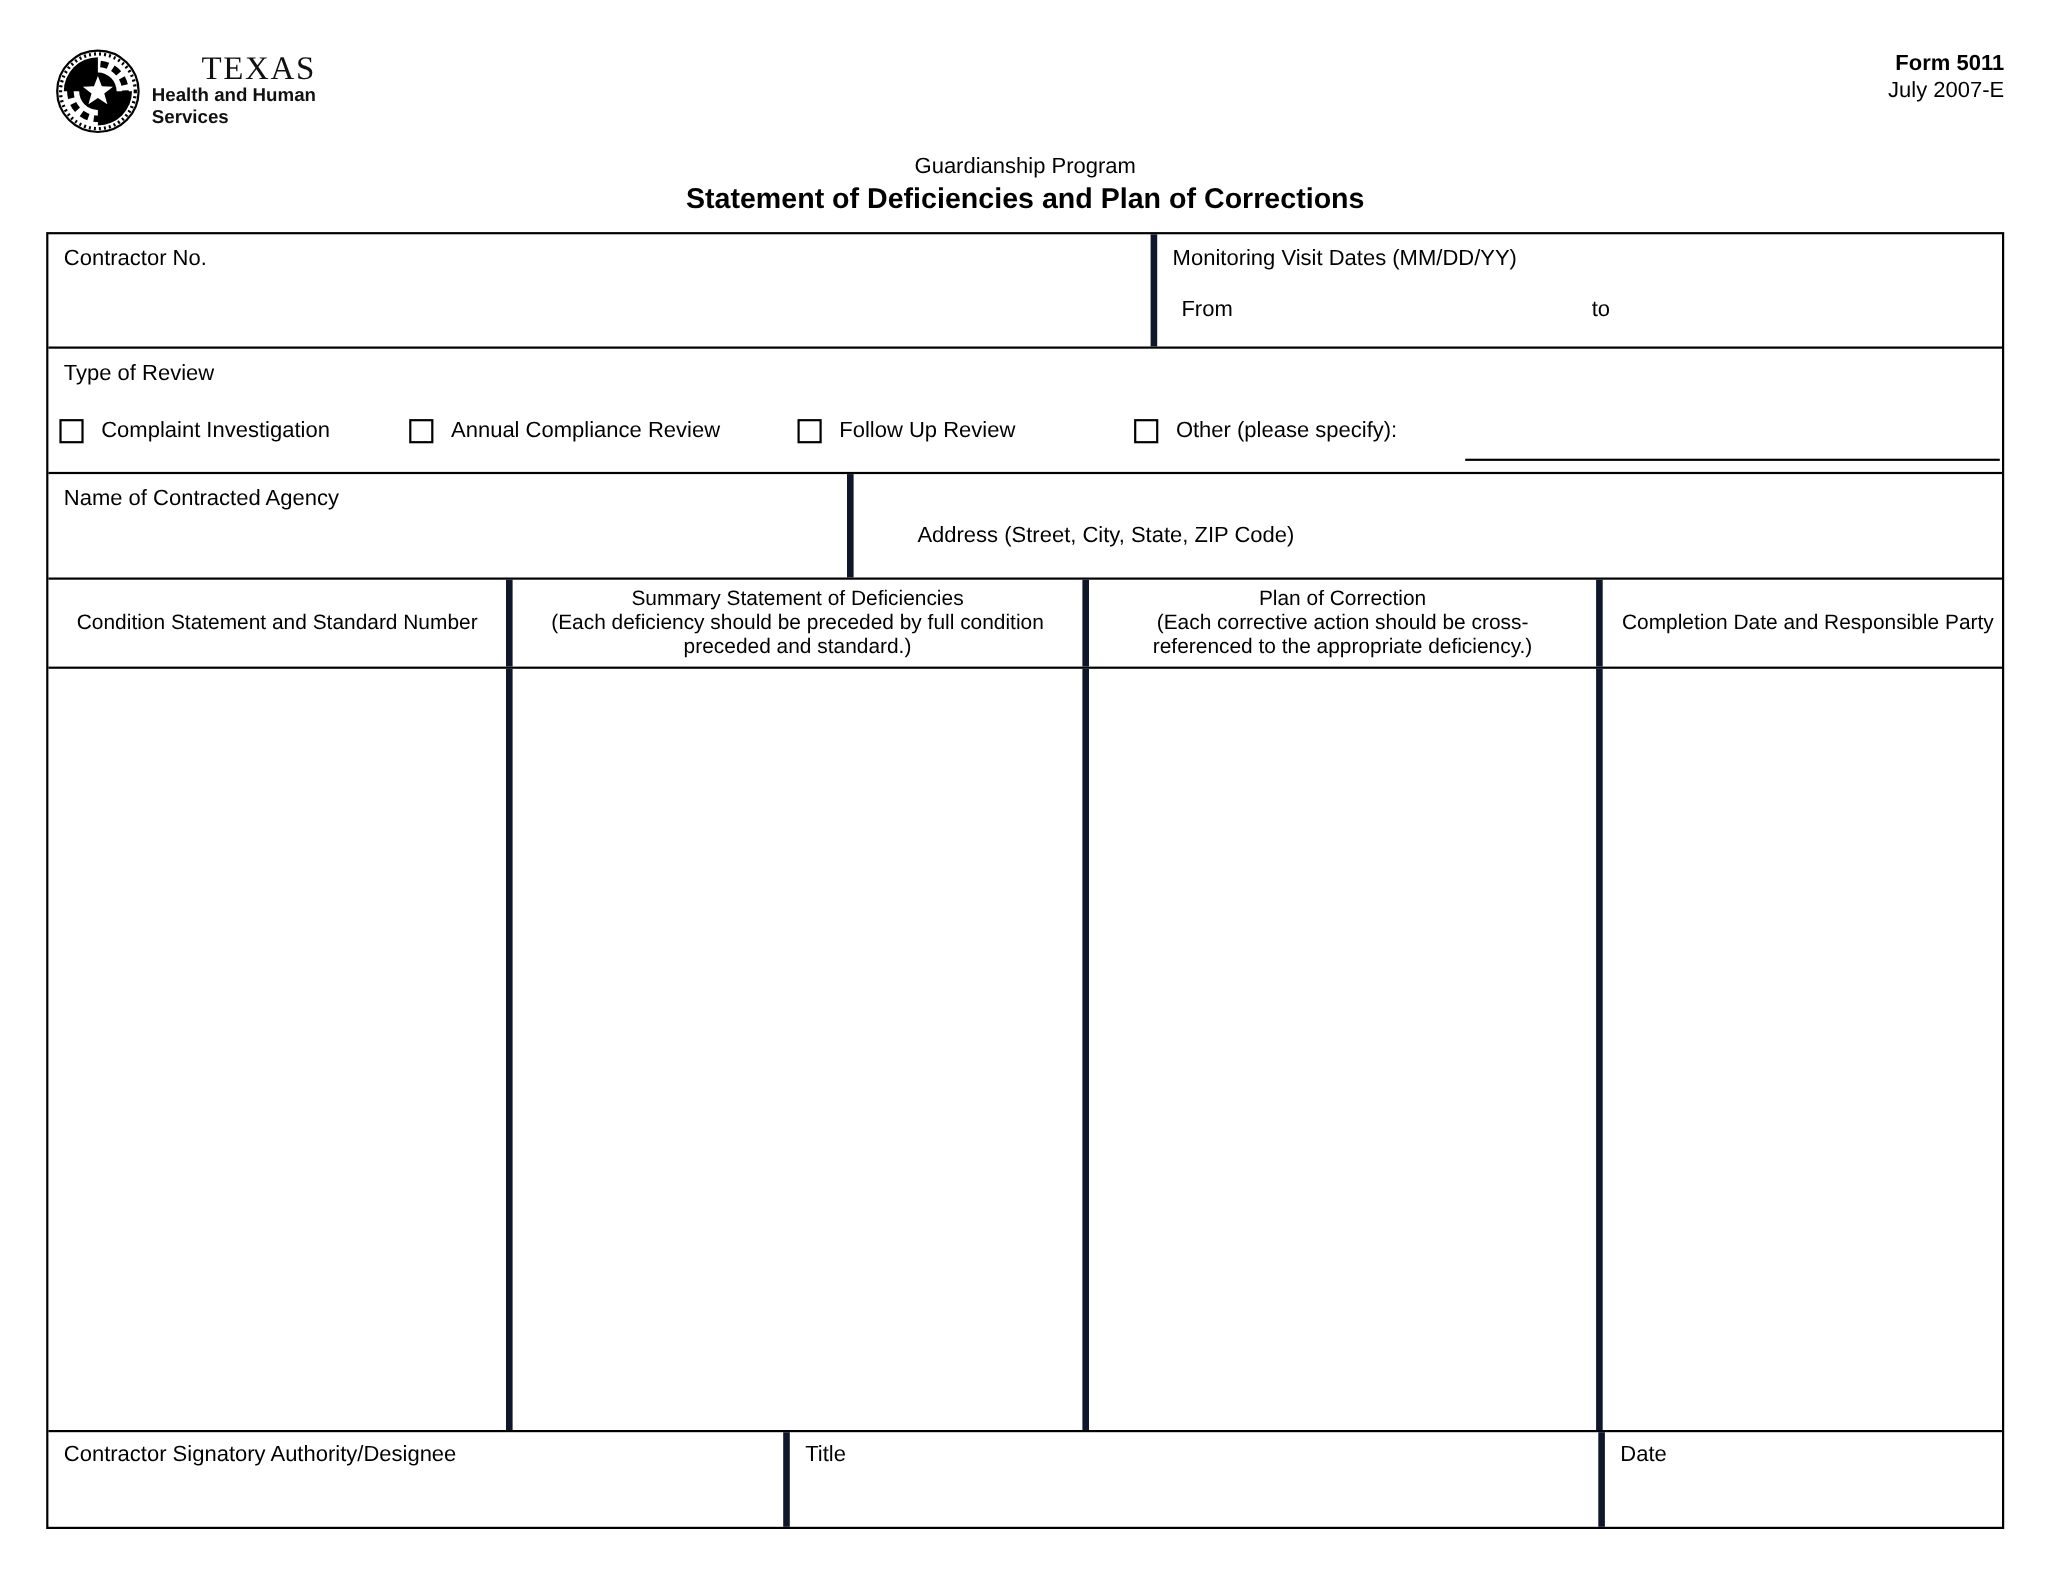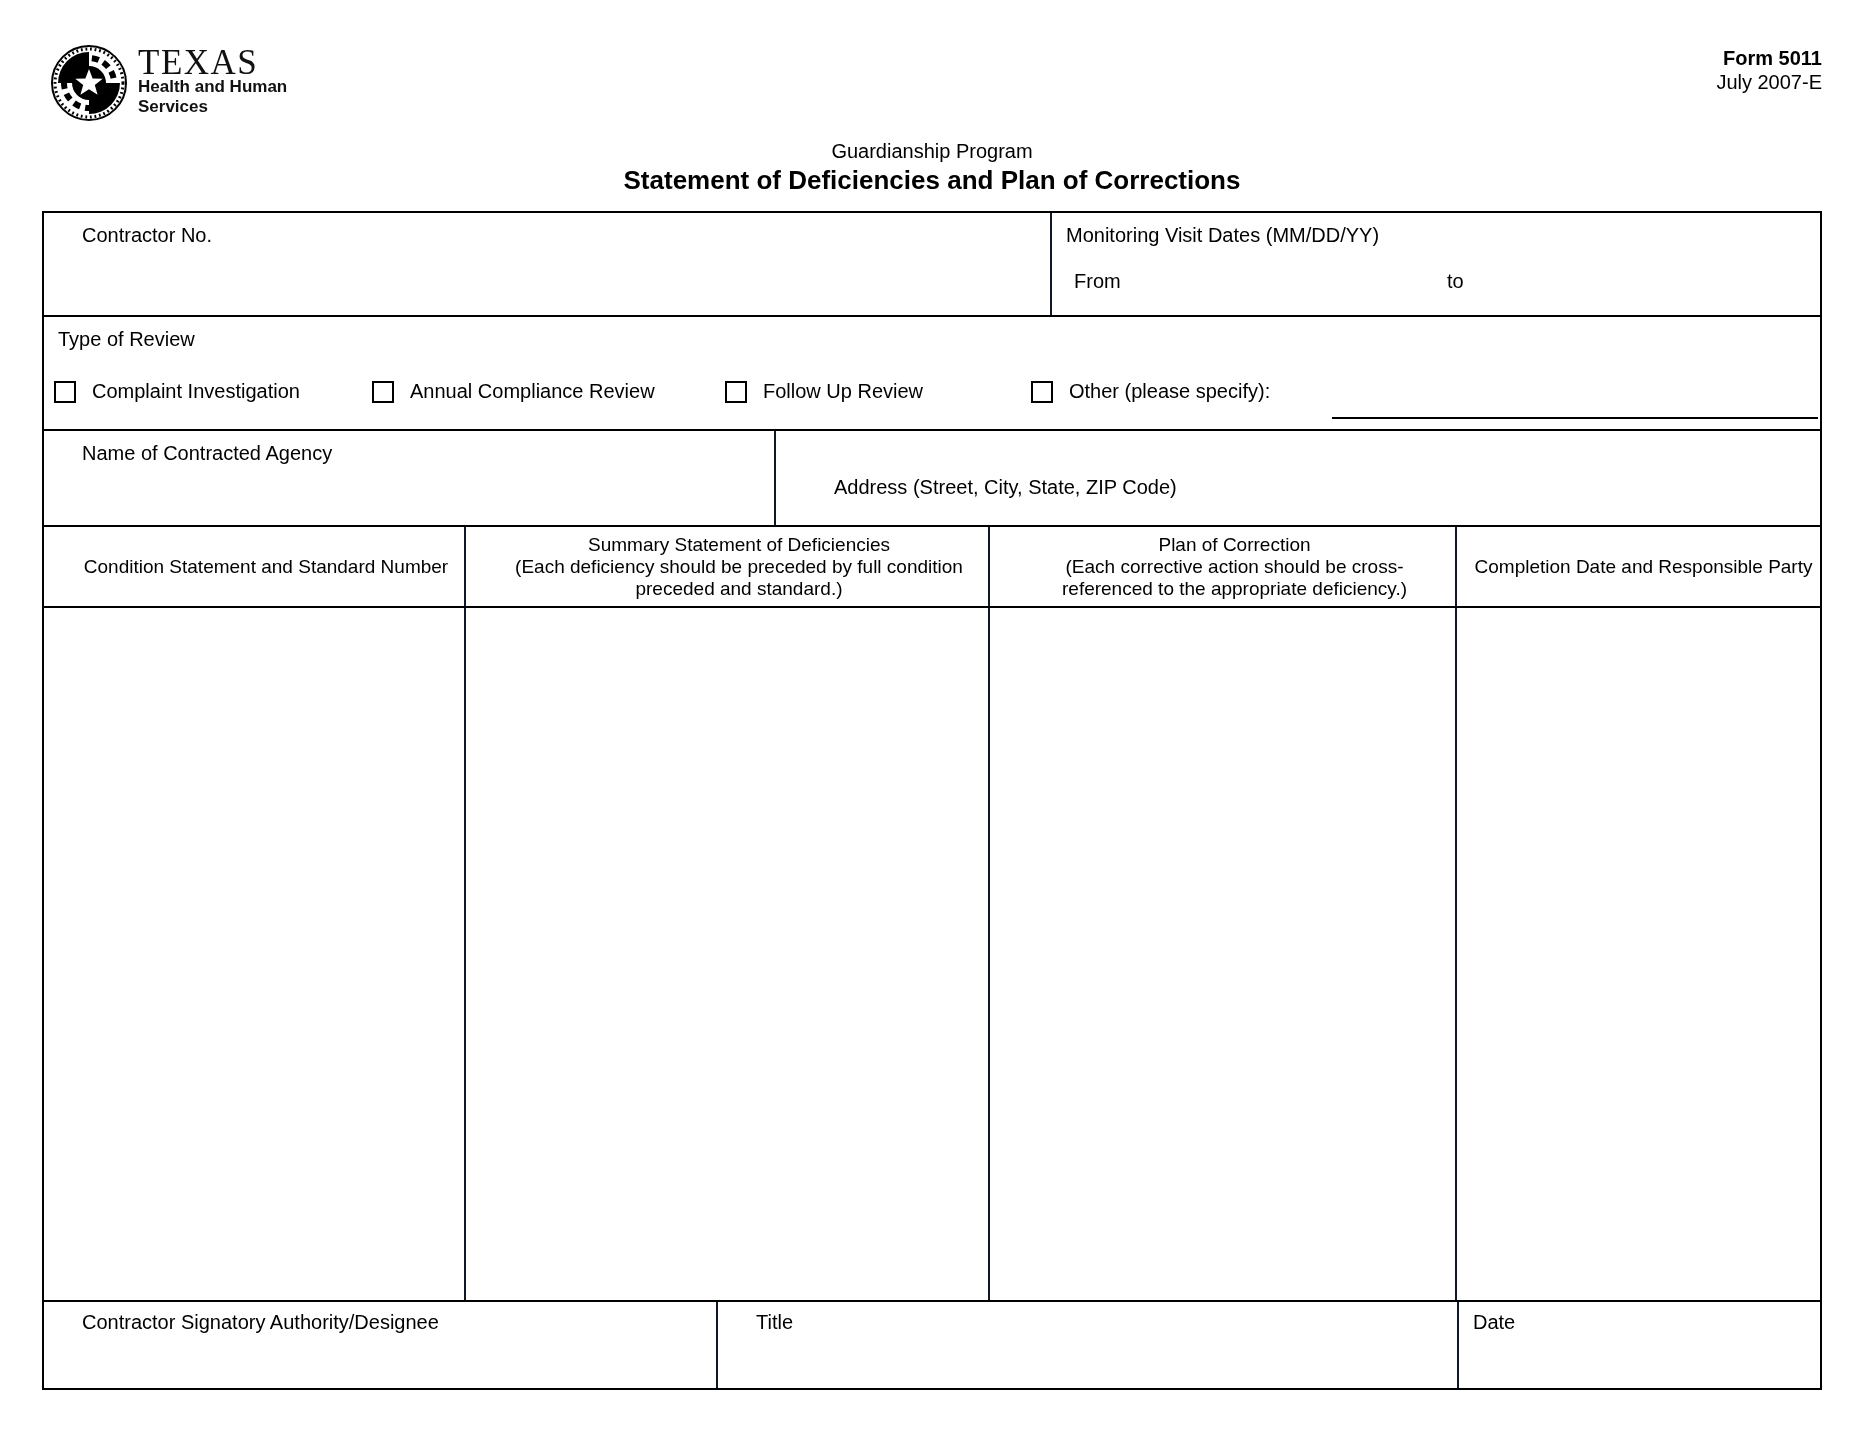--- a/index.html
+++ b/index.html
@@ -23,24 +23,25 @@
     left: 50px;
     top: 44px;
     display: flex;
     align-items: center;
     gap: 10px;
   }
   .seal { width: 78px; height: 78px; }
   .logo-text { display: flex; flex-direction: column; }
   .logo-brand {
     font-family: "Liberation Serif", serif;
-    font-size: 35px;
+    font-size: 30px;
     letter-spacing: 1.5px;
     line-height: 28px;
     color: #111;
+    text-align: right;
   }
   .logo-sub {
     font-size: 17px;
     font-weight: bold;
     line-height: 20px;
     color: #111;
   }
 
   .form-info {
     position: absolute;
@@ -84,21 +85,21 @@
     box-sizing: border-box;
     border-bottom: 2px solid #000;
     position: relative;
     display: flex;
   }
   .row:last-child { border-bottom: none; }
   .cell {
     box-sizing: border-box;
     position: relative;
   }
-  .cell.rb { border-right: 2px solid #0f172a; padding-left: 24px; }
+  .cell.rb { border-right: 6px solid #0f172a; }
 
   .lbl {
     font-size: 20px;
     padding: 11px 0 0 14px;
     white-space: nowrap;
   }
 
   
   .r1 { height: 104px; }
   .r2 { height: 114px; }

